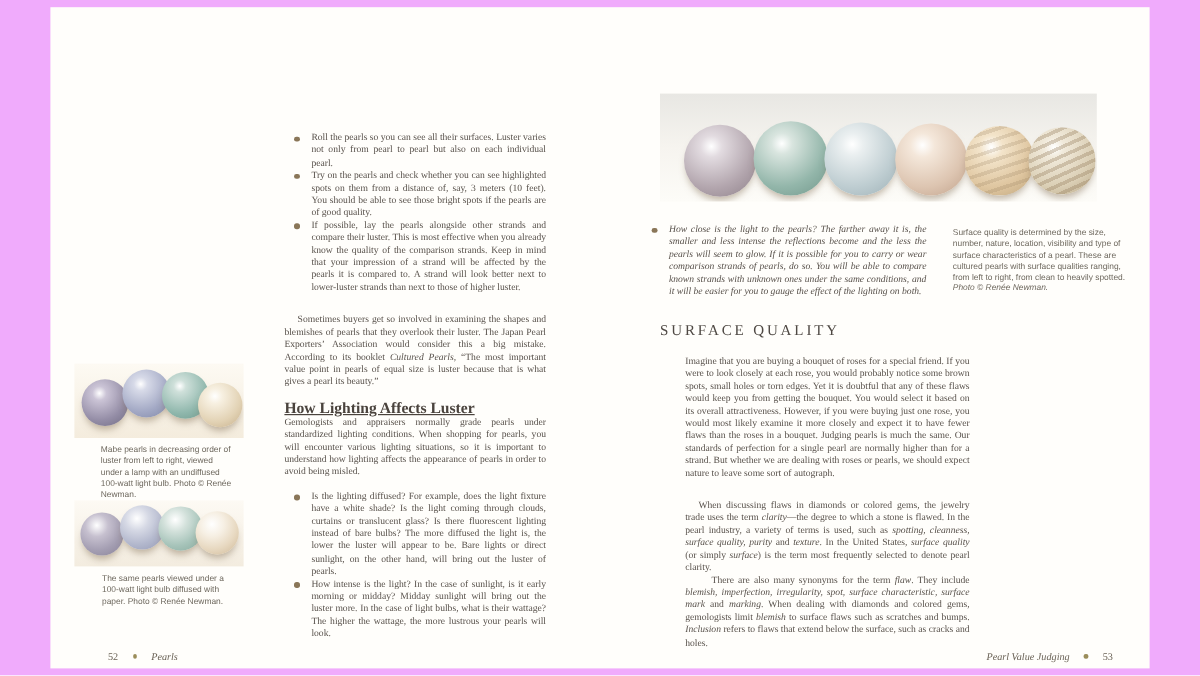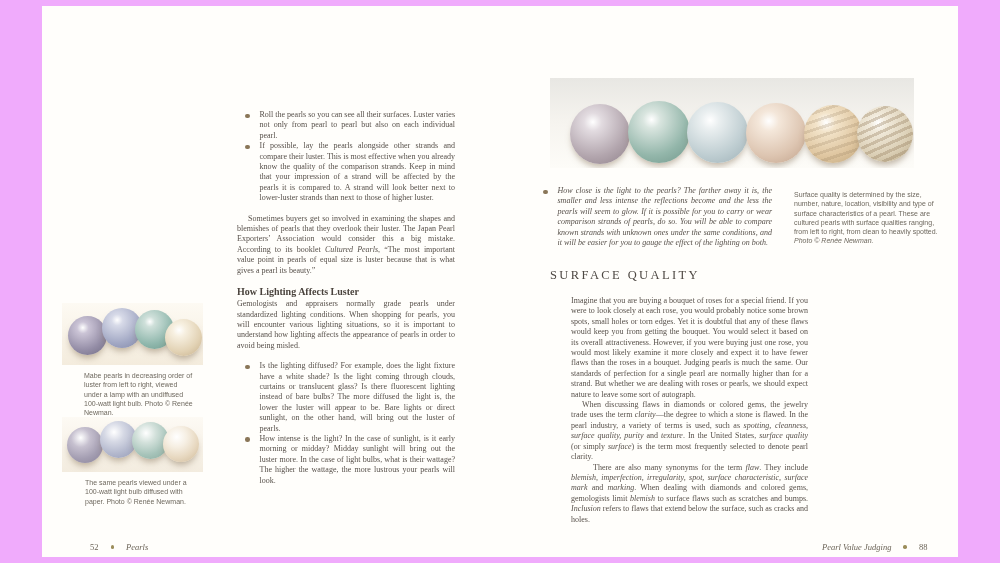--- a/index.html
+++ b/index.html
@@ -3,24 +3,24 @@
 <meta charset="utf-8">
 <style>
   html,body{margin:0;padding:0;background:#ffffff;}
   #stage{position:relative;width:1000px;height:563px;background:#f0abfc;overflow:hidden;
          font-family:"Liberation Serif", serif;color:#57504a;}
   .page-tint{position:absolute;left:42px;top:6px;width:916px;height:551px;background:#fffefb;}
 
   
   .col{position:absolute;text-align:justify;font-size:8px;line-height:10.4px;color:#57504a;}
   .para{margin:0;}
-  .para.indent{text-indent:11px;}
+  .para.indent{text-indent:11px;margin-top:16px;}
   .para.indent-lg{text-indent:22px;}
   .gap-md{margin-top:10px;}
-  .subhead{margin:10px 0 2px 0;font-size:10px;font-weight:bold;color:#4a433d;line-height:11px;}
+  .subhead{margin:10px 0 2px 0;font-size:13px;font-weight:bold;color:#4a433d;line-height:11px;text-decoration:underline;}
   .blist{display:block;}
   .bitem{display:flex;margin:0 0 0 0;}
   .dot{flex:none;width:4.5px;height:4.5px;border-radius:50%;background:#8a7658;margin:3.5px 10px 0 8px;}
   .btext{flex:1;}
   i{font-style:italic;}
 
   
   .section-head{position:absolute;font-size:12.5px;letter-spacing:2.4px;color:#4e4843;font-weight:normal;margin:0;}
 
   
@@ -56,20 +56,24 @@
       <div class="pearl" style="left: 70px; top: 5px; width: 37px; height: 37px; background: radial-gradient(circle at 38% 30%, rgb(255, 255, 255) 0%, rgb(211, 225, 219) 28%, rgb(167, 196, 186) 62%, rgb(133, 168, 156) 100%);"></div>
       <div class="pearl" style="left: 101px; top: 9px; width: 36px; height: 36px; background: radial-gradient(circle at 38% 30%, rgb(255, 255, 255) 0%, rgb(246, 239, 227) 30%, rgb(231, 216, 192) 62%, rgb(205, 183, 149) 100%);"></div>
     </div>
   <div class="caption" style="left:85px;top:478px;width:110px;">The same pearls viewed under a 100-watt light bulb diffused with paper. Photo © Renée Newman.</div>
 
   <div class="col" style="left:237px;top:110px;width:218px;">
     <div class="blist">
       <div class="bitem">
         <span class="dot"></span>
         <span class="btext">Roll the pearls so you can see all their surfaces. Luster varies not only from pearl to pearl but also on each individual pearl.</span>
+      </div>
+      <div class="bitem">
+        <span class="dot"></span>
+        <span class="btext">Try on the pearls and check whether you can see highlighted spots on them from a distance of, say, 3 meters (10 feet). You should be able to see those bright spots if the pearls are of good quality.</span>
       </div>
       <div class="bitem">
         <span class="dot"></span>
         <span class="btext">If possible, lay the pearls alongside other strands and compare their luster. This is most effective when you already know the quality of the comparison strands. Keep in mind that your impression of a strand will be affected by the pearls it is compared to. A strand will look better next to lower-luster strands than next to those of higher luster.</span>
       </div>
     </div>
     <p class="para indent gap-md">Sometimes buyers get so involved in examining the shapes and blemishes of pearls that they overlook their luster. The Japan Pearl Exporters’ Association would consider this a big mistake. According to its booklet <i>Cultured Pearls</i>, “The most important value point in pearls of equal size is luster because that is what gives a pearl its beauty.”</p>
     <h3 class="subhead">How Lighting Affects Luster</h3>
     <p class="para">Gemologists and appraisers normally grade pearls under standardized lighting conditions. When shopping for pearls, you will encounter various lighting situations, so it is important to understand how lighting affects the appearance of pearls in order to avoid being misled.</p>
     <div class="blist gap-md">
@@ -114,15 +118,15 @@
 
   <div class="col" style="left:571px;top:296px;width:237px;">
     <p class="para">Imagine that you are buying a bouquet of roses for a special friend. If you were to look closely at each rose, you would probably notice some brown spots, small holes or torn edges. Yet it is doubtful that any of these flaws would keep you from getting the bouquet. You would select it based on its overall attractiveness. However, if you were buying just one rose, you would most likely examine it more closely and expect it to have fewer flaws than the roses in a bouquet. Judging pearls is much the same. Our standards of perfection for a single pearl are normally higher than for a strand. But whether we are dealing with roses or pearls, we should expect nature to leave some sort of autograph.</p>
     <p class="para indent">When discussing flaws in diamonds or colored gems, the jewelry trade uses the term <i>clarity</i>—the degree to which a stone is flawed. In the pearl industry, a variety of terms is used, such as <i>spotting, cleanness, surface quality, purity</i> and <i>texture</i>. In the United States, <i>surface quality</i> (or simply <i>surface</i>) is the term most frequently selected to denote pearl clarity.</p>
     <p class="para indent-lg">There are also many synonyms for the term <i>flaw</i>. They include <i>blemish, imperfection, irregularity, spot, surface characteristic, surface mark</i> and <i>marking</i>. When dealing with diamonds and colored gems, gemologists limit <i>blemish</i> to surface flaws such as scratches and bumps. <i>Inclusion</i> refers to flaws that extend below the surface, such as cracks and holes.</p>
   </div>
 
   <div class="footer" style="left:822px;">
     <span class="ftitle">Pearl Value Judging</span>
     <span class="fdot"></span>
-    <span>88</span>
+    <span>53</span>
   </div>
 </div>
 
 </body></html>

